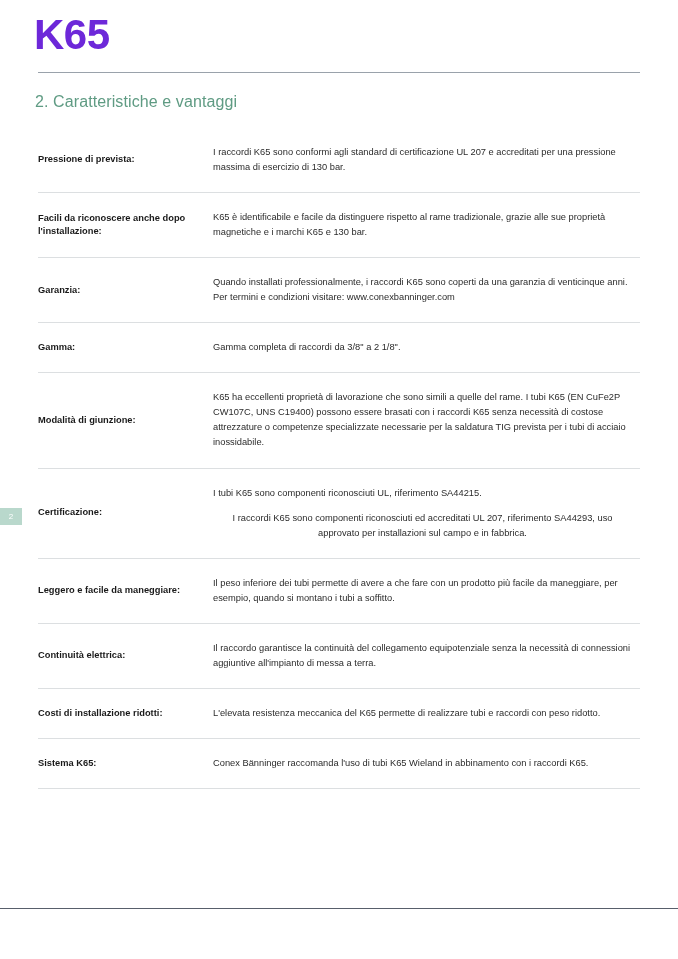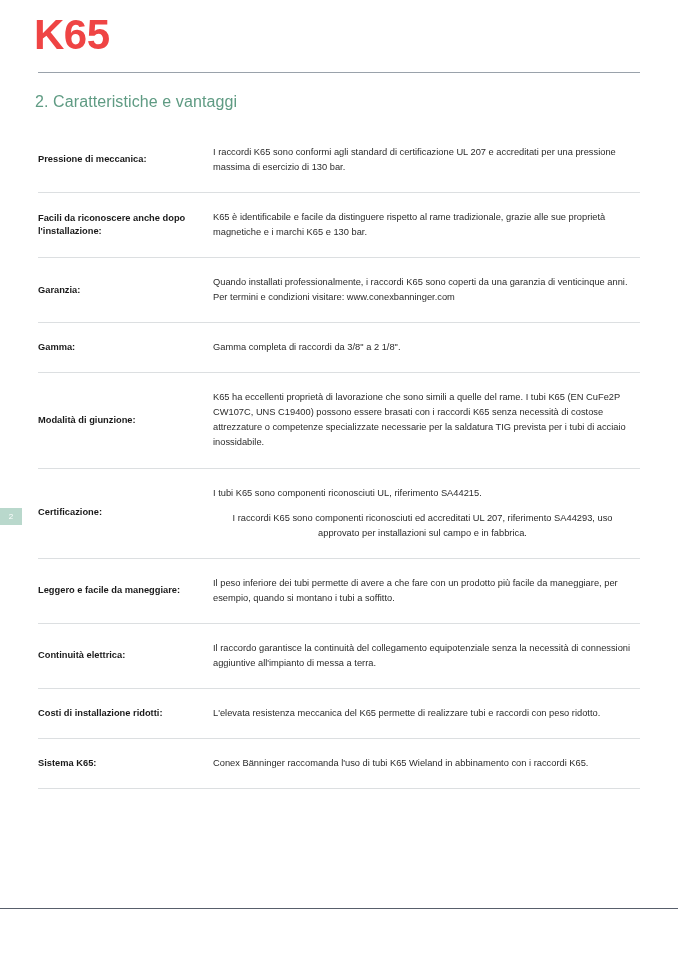--- a/index.html
+++ b/index.html
@@ -24,21 +24,21 @@
   }
 
   
   .brand {
     position: absolute;
     left: 34px;
     top: 14px;
     font-size: 42px;
     font-weight: bold;
     letter-spacing: -0.5px;
-    color: #ef4444;
+    color: #6d28d9;
     line-height: 1;
   }
   .header-rule {
     position: absolute;
     left: 38px;
     top: 72px;
     width: 602px;
     height: 1px;
     background: #9aa2ab;
   }
@@ -130,21 +130,21 @@
   <div class="header-rule"></div>
 
   <div class="section-title">2. Caratteristiche e vantaggi</div>
 
   <div class="page-tab">
     <span>2</span>
   </div>
 
   <div class="spec-table" id="spec-table">
       <div class="spec-row">
-        <div class="spec-label">Pressione di meccanica:</div>
+        <div class="spec-label">Pressione di prevista:</div>
         <div class="spec-value">
           <p>I raccordi K65 sono conformi agli standard di certificazione UL 207 e accreditati per una pressione massima di esercizio di 130 bar.</p>
         </div>
       </div>
       <div class="spec-row">
         <div class="spec-label">Facili da riconoscere anche dopo l'installazione:</div>
         <div class="spec-value">
           <p>K65 è identificabile e facile da distinguere rispetto al rame tradizionale, grazie alle sue proprietà magnetiche e i marchi K65 e 130 bar.</p>
         </div>
       </div>

